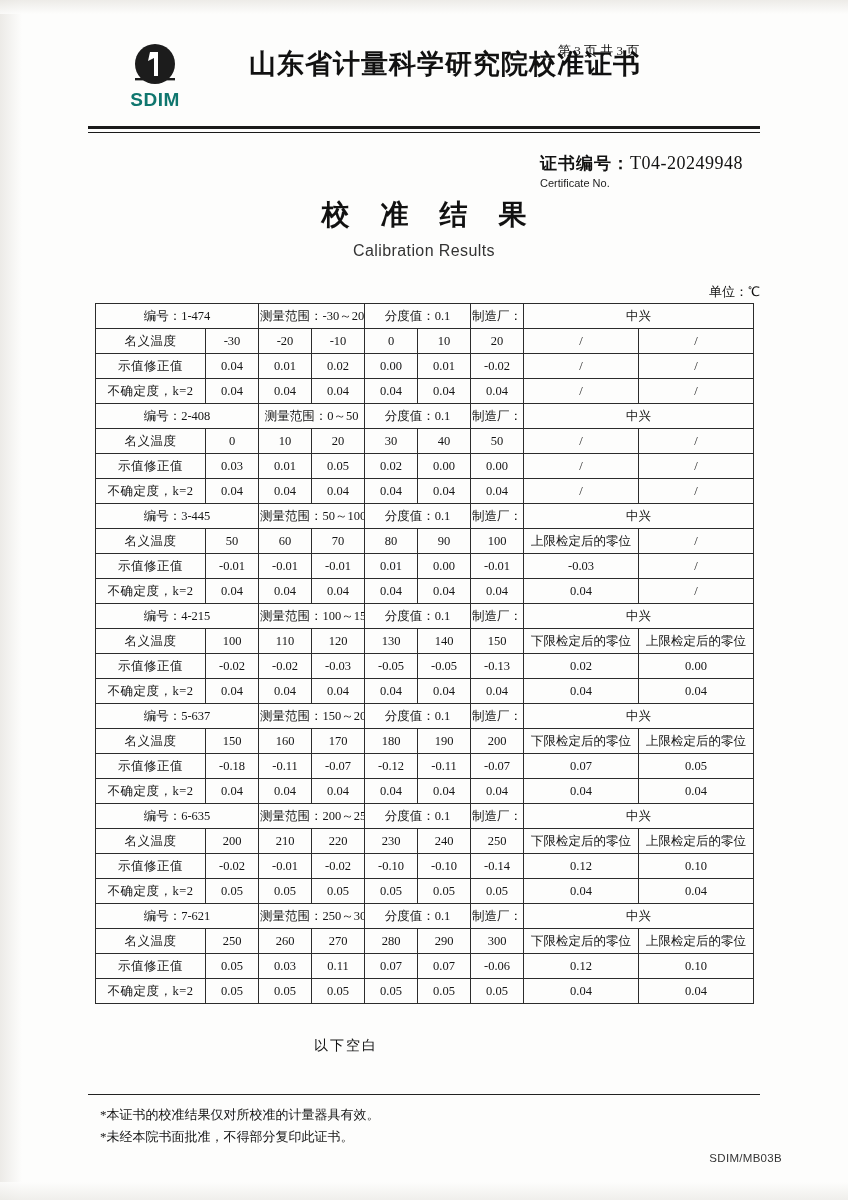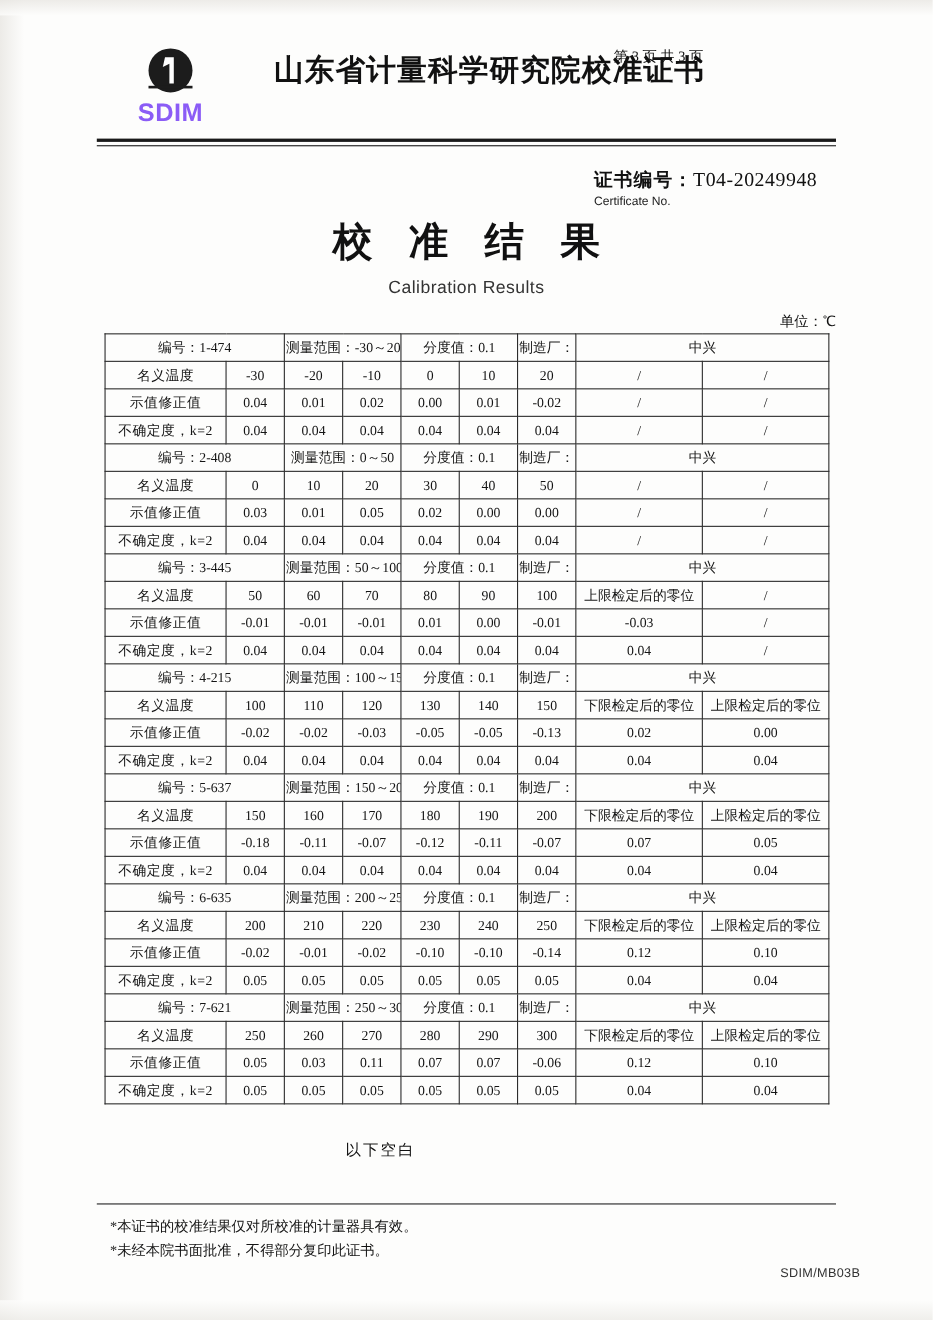--- a/index.html
+++ b/index.html
@@ -50,24 +50,24 @@
     text-align: center;
   }
   .logo-mark {
     width: 54px; height: 46px;
     margin: 0 auto;
     position: relative;
   }
   .logo-text {
     font-family: "Liberation Sans", sans-serif;
     font-weight: bold;
-    font-size: 23px;
+    font-size: 19px;
     letter-spacing: 0.5px;
     margin-top: 1px;
-    color: #8b5cf6;
+    color: #0f766e;
   }
   .title-block {
     position: absolute;
     left: 120px; top: 4px;
     width: 470px;
     text-align: center;
   }
   .title-cn {
     font-family: "Liberation Serif", serif;
     font-weight: bold;
@@ -123,21 +123,21 @@
   }
 
   
   .result-title {
     position: absolute;
     left: 0; top: 196px;
     width: 848px;
     text-align: center;
   }
   .result-title .cn {
-    font-size: 36px;
+    font-size: 28px;
     font-weight: bold;
     letter-spacing: 12px;
     padding-left: 12px;
   }
   .result-title .en {
     font-family: "Liberation Sans", sans-serif;
     font-size: 16px;
     color: #333;
     margin-top: 8px;
     letter-spacing: 0.4px;

